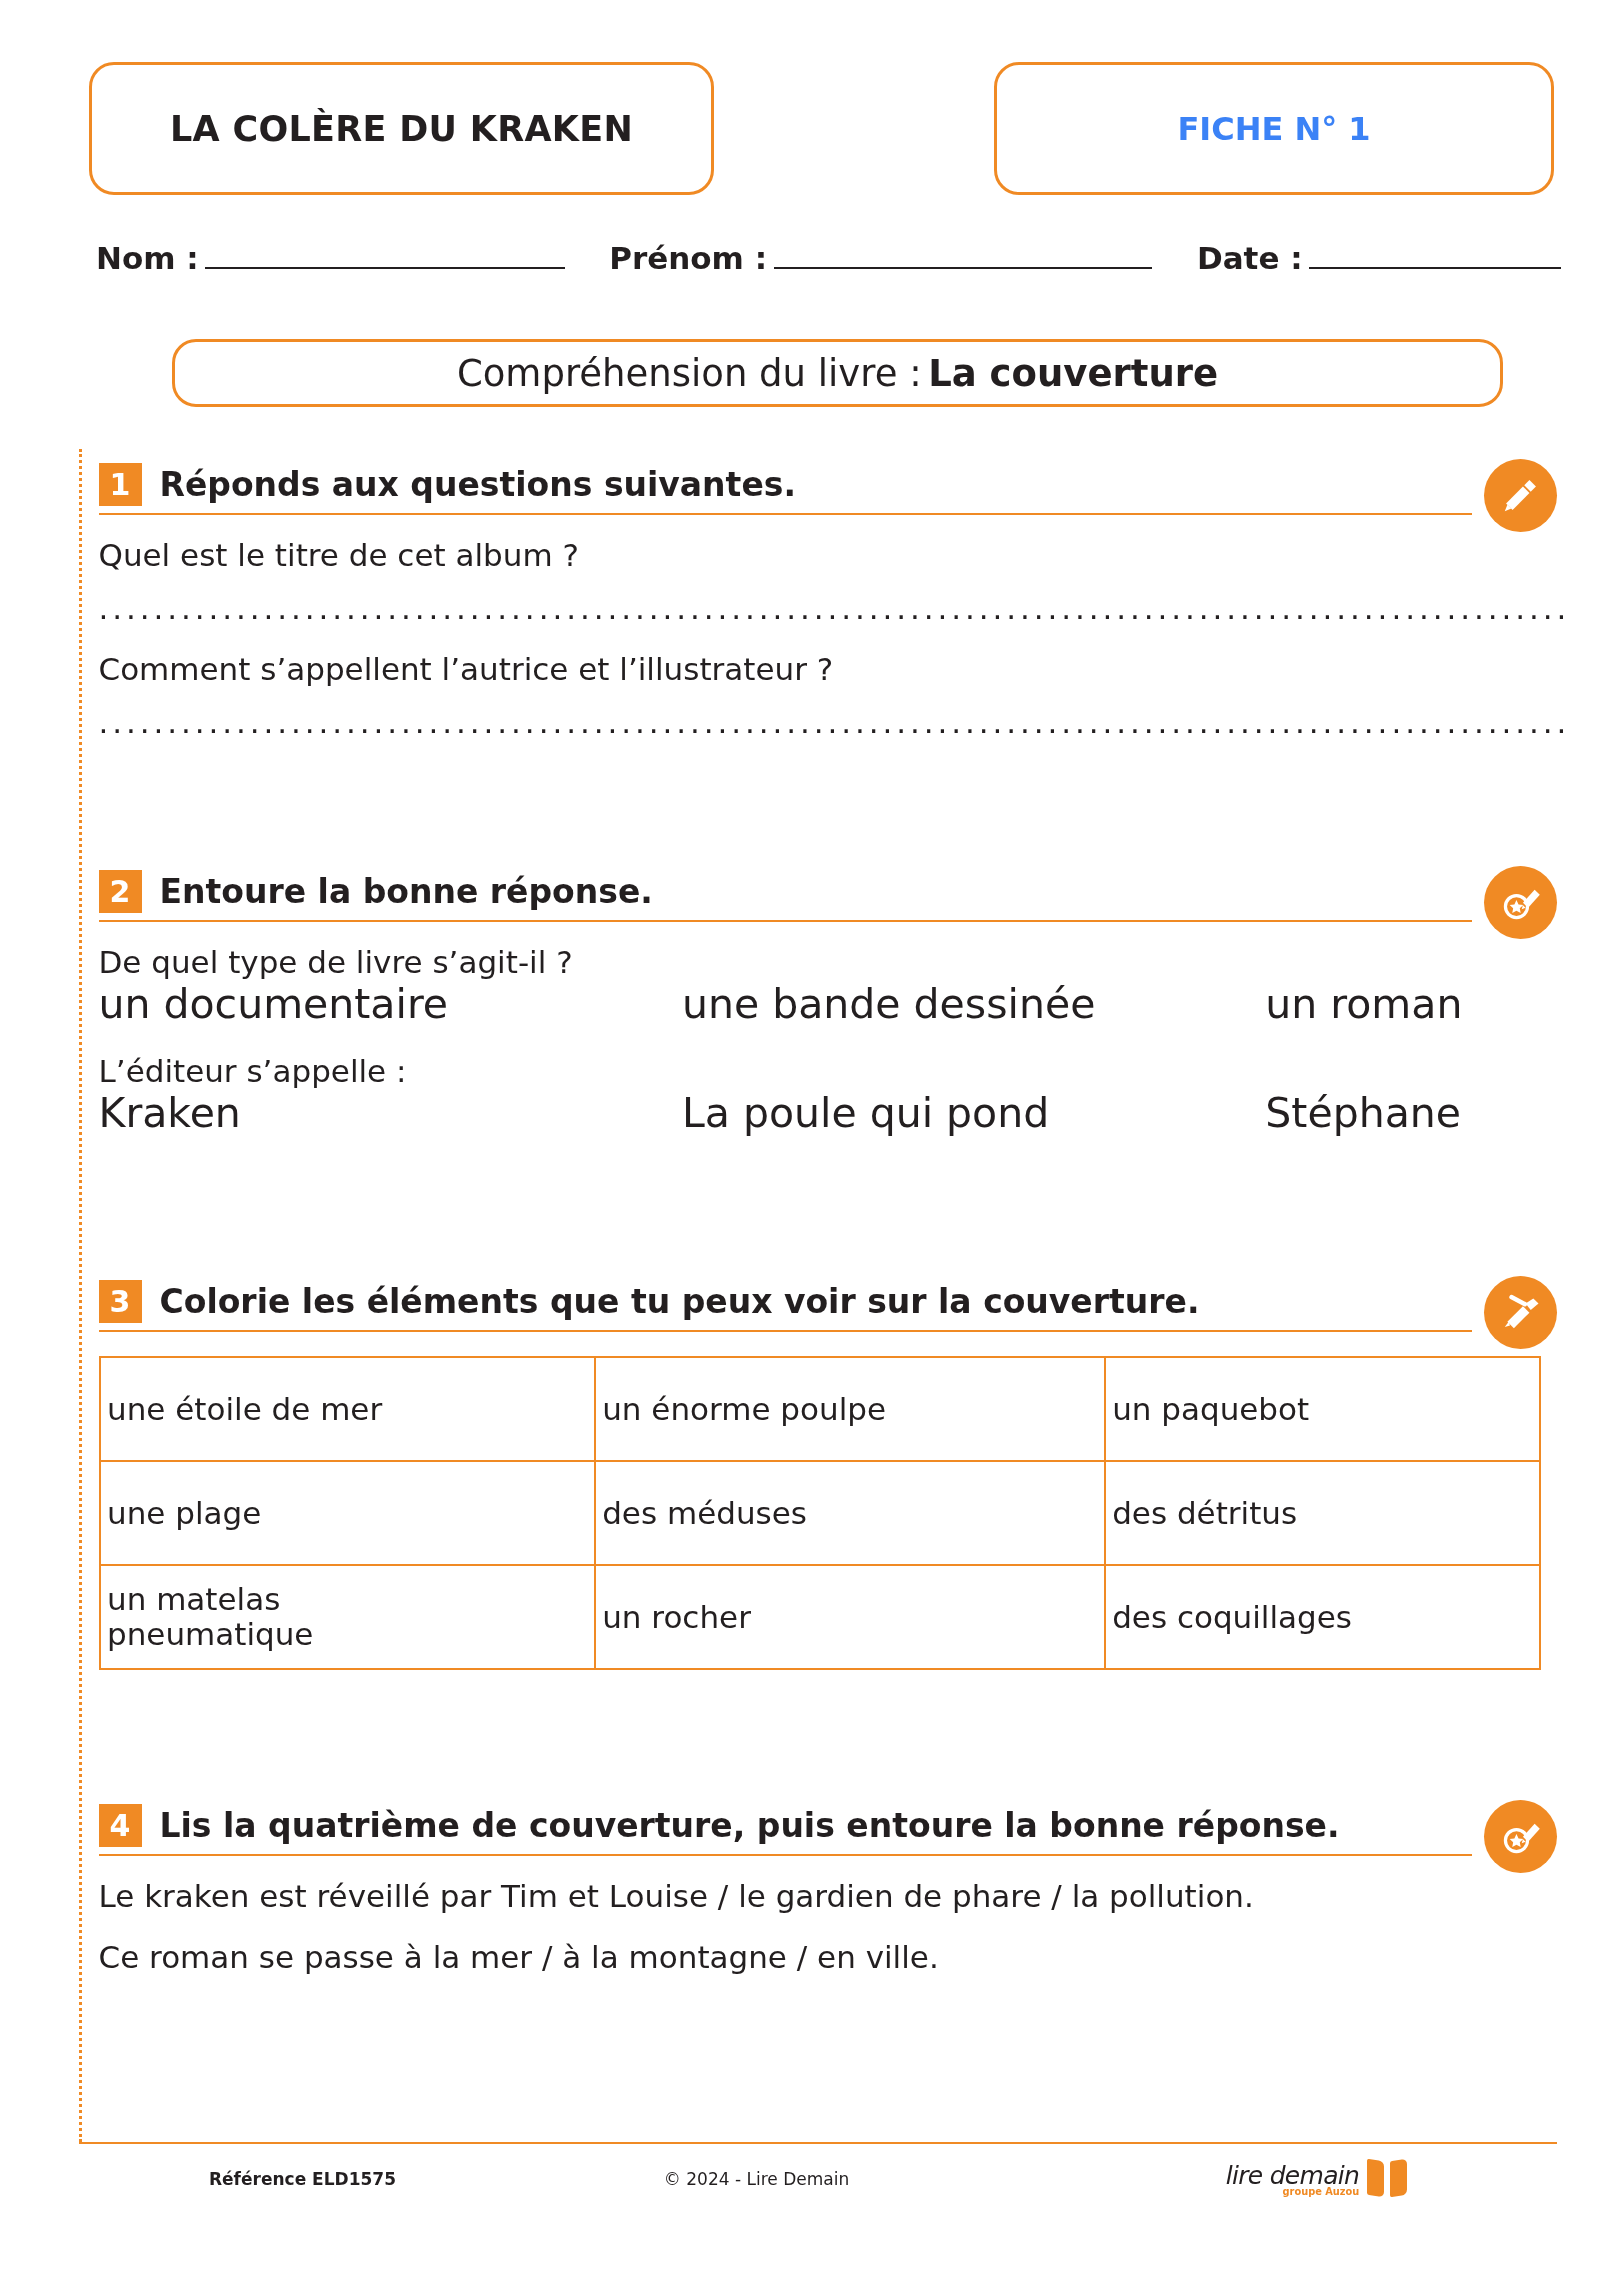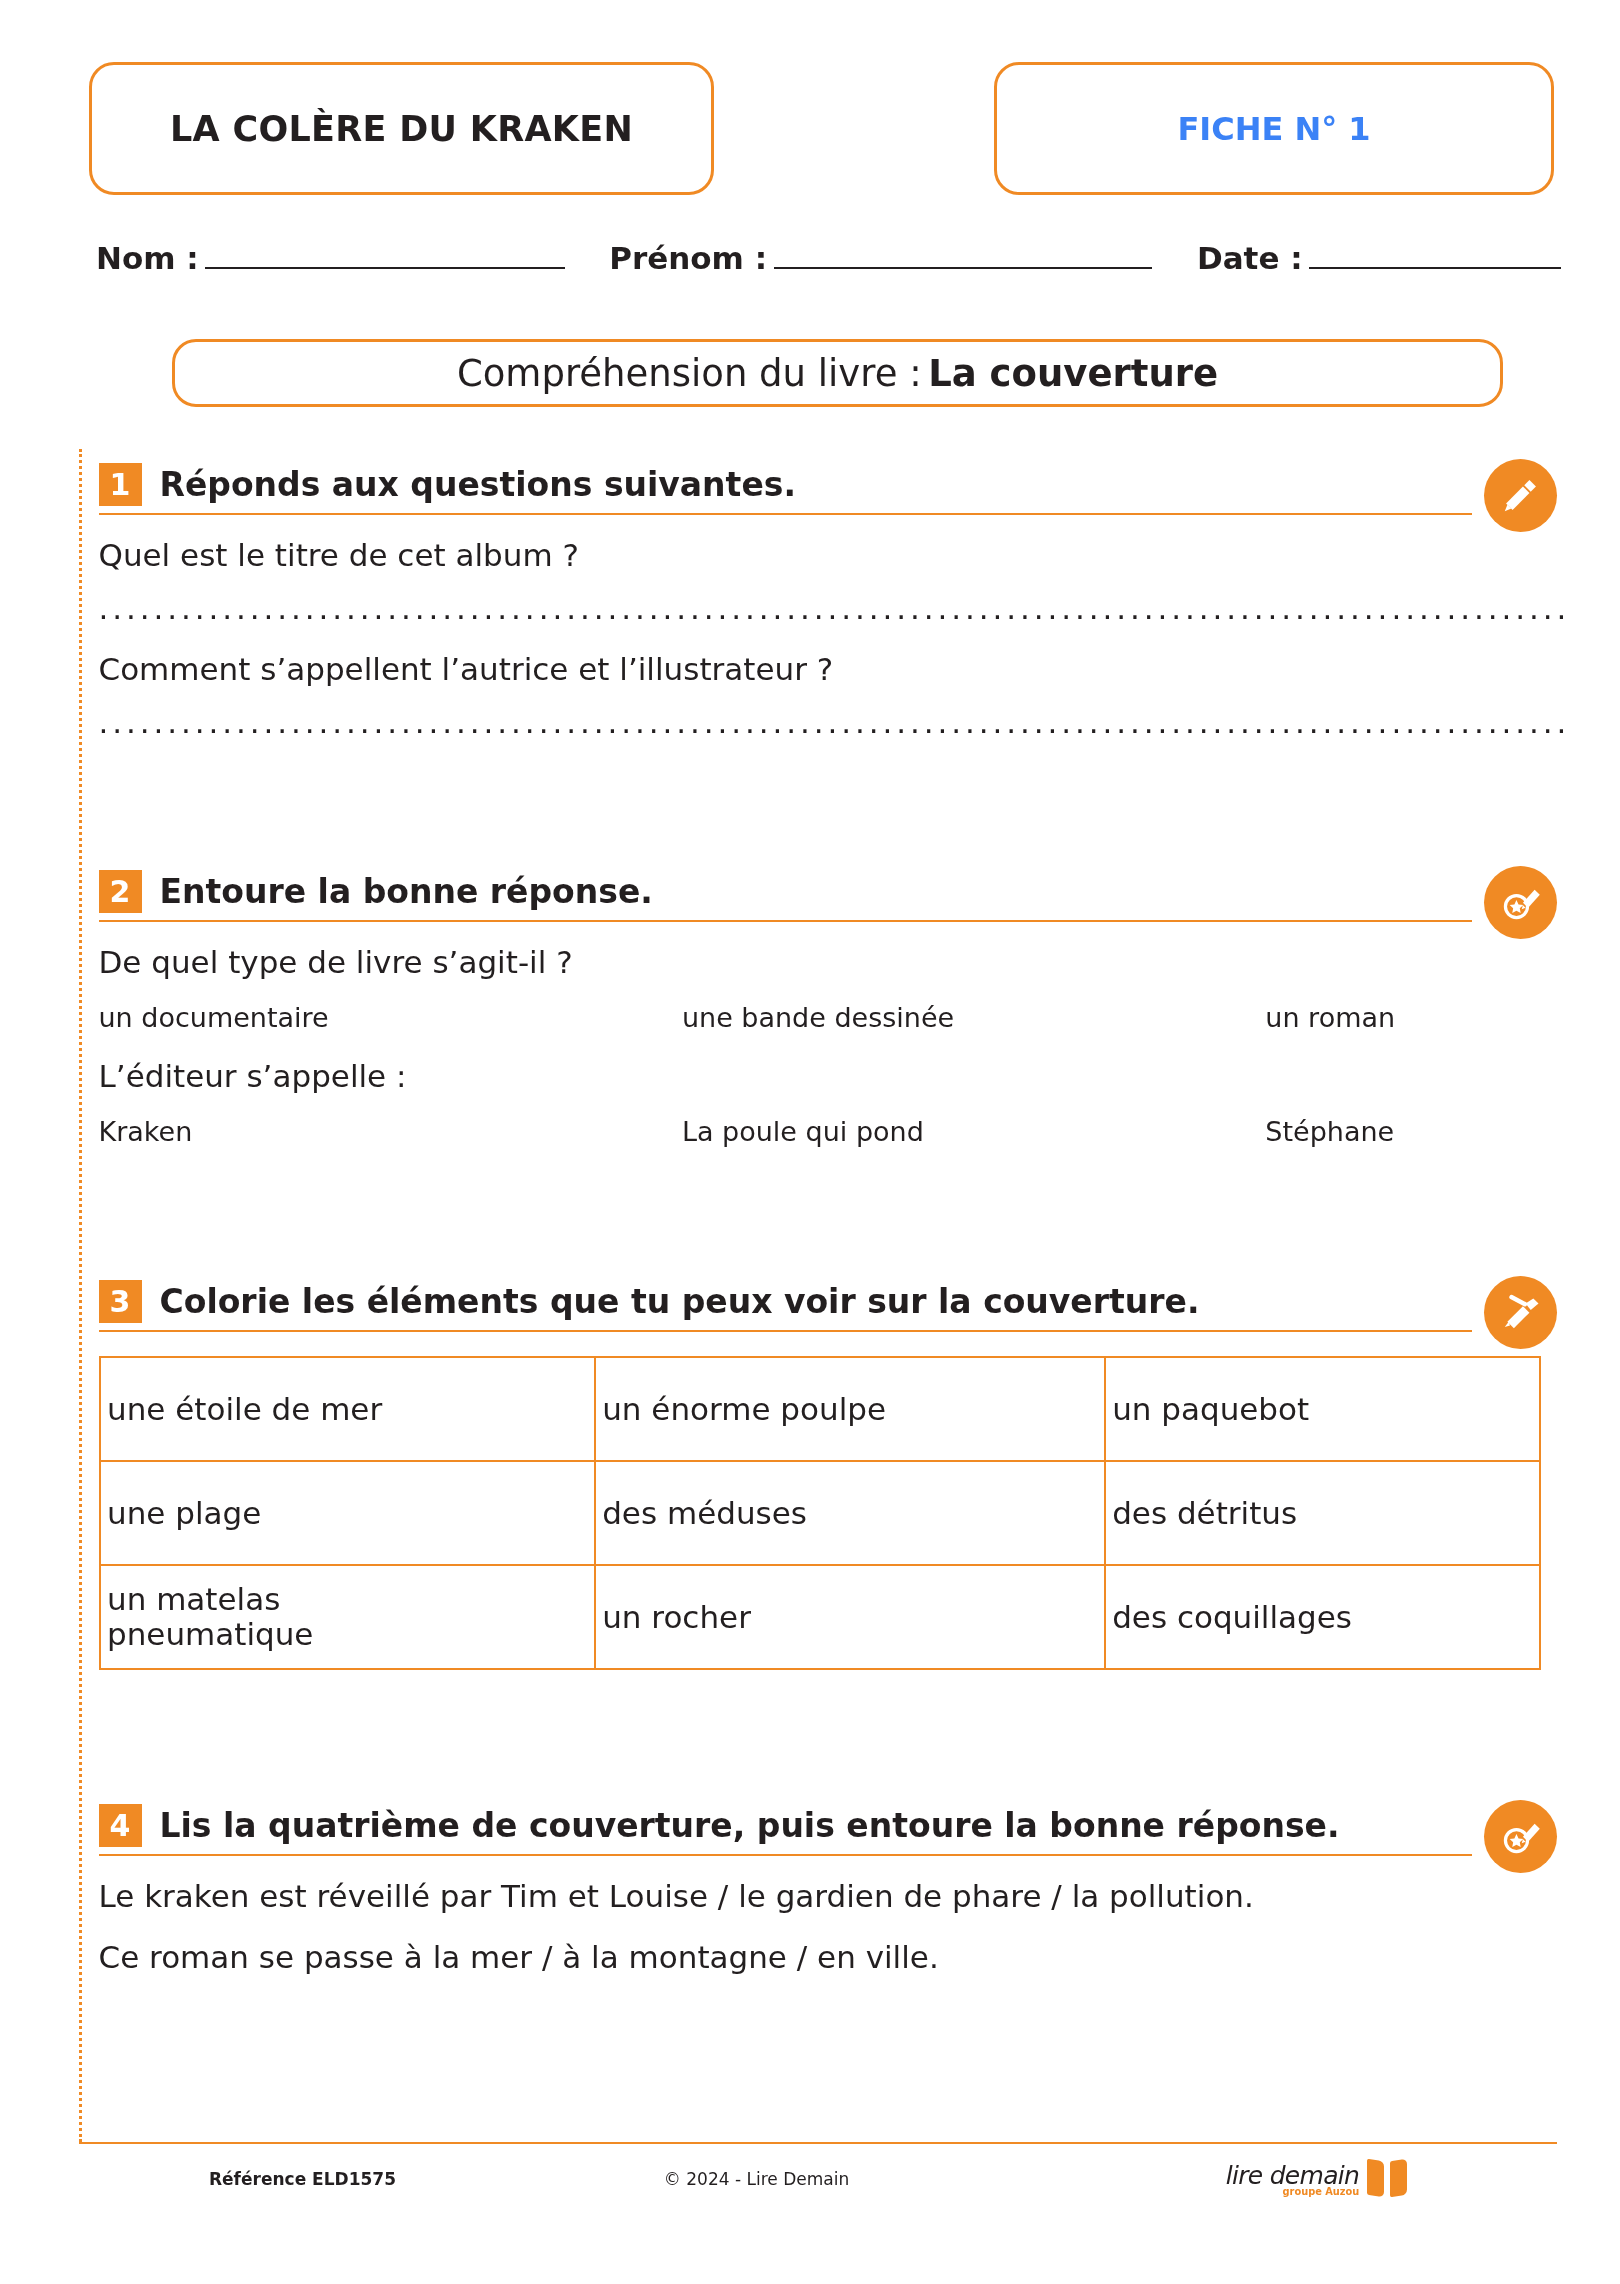--- a/index.html
+++ b/index.html
@@ -169,23 +169,22 @@
     letter-spacing: 3.9px;
     color: #231f20;
     overflow: hidden;
     white-space: nowrap;
     width: 1465px;
   }
 
   
   .choice-row {
     margin-left: 19.5px;
-    margin-top: 22px;
-    display: flex;
-    font-size: 27px;
+    display: flex;
+    font-size: 41px;
   }
   .choice-a { width: 586px; }
   .choice-b { width: 586px; }
   .choice-c { width: 293px; }
 
   
   .table {
     margin-left: 19.5px;
     margin-top: 27px;
     width: 1442px;

